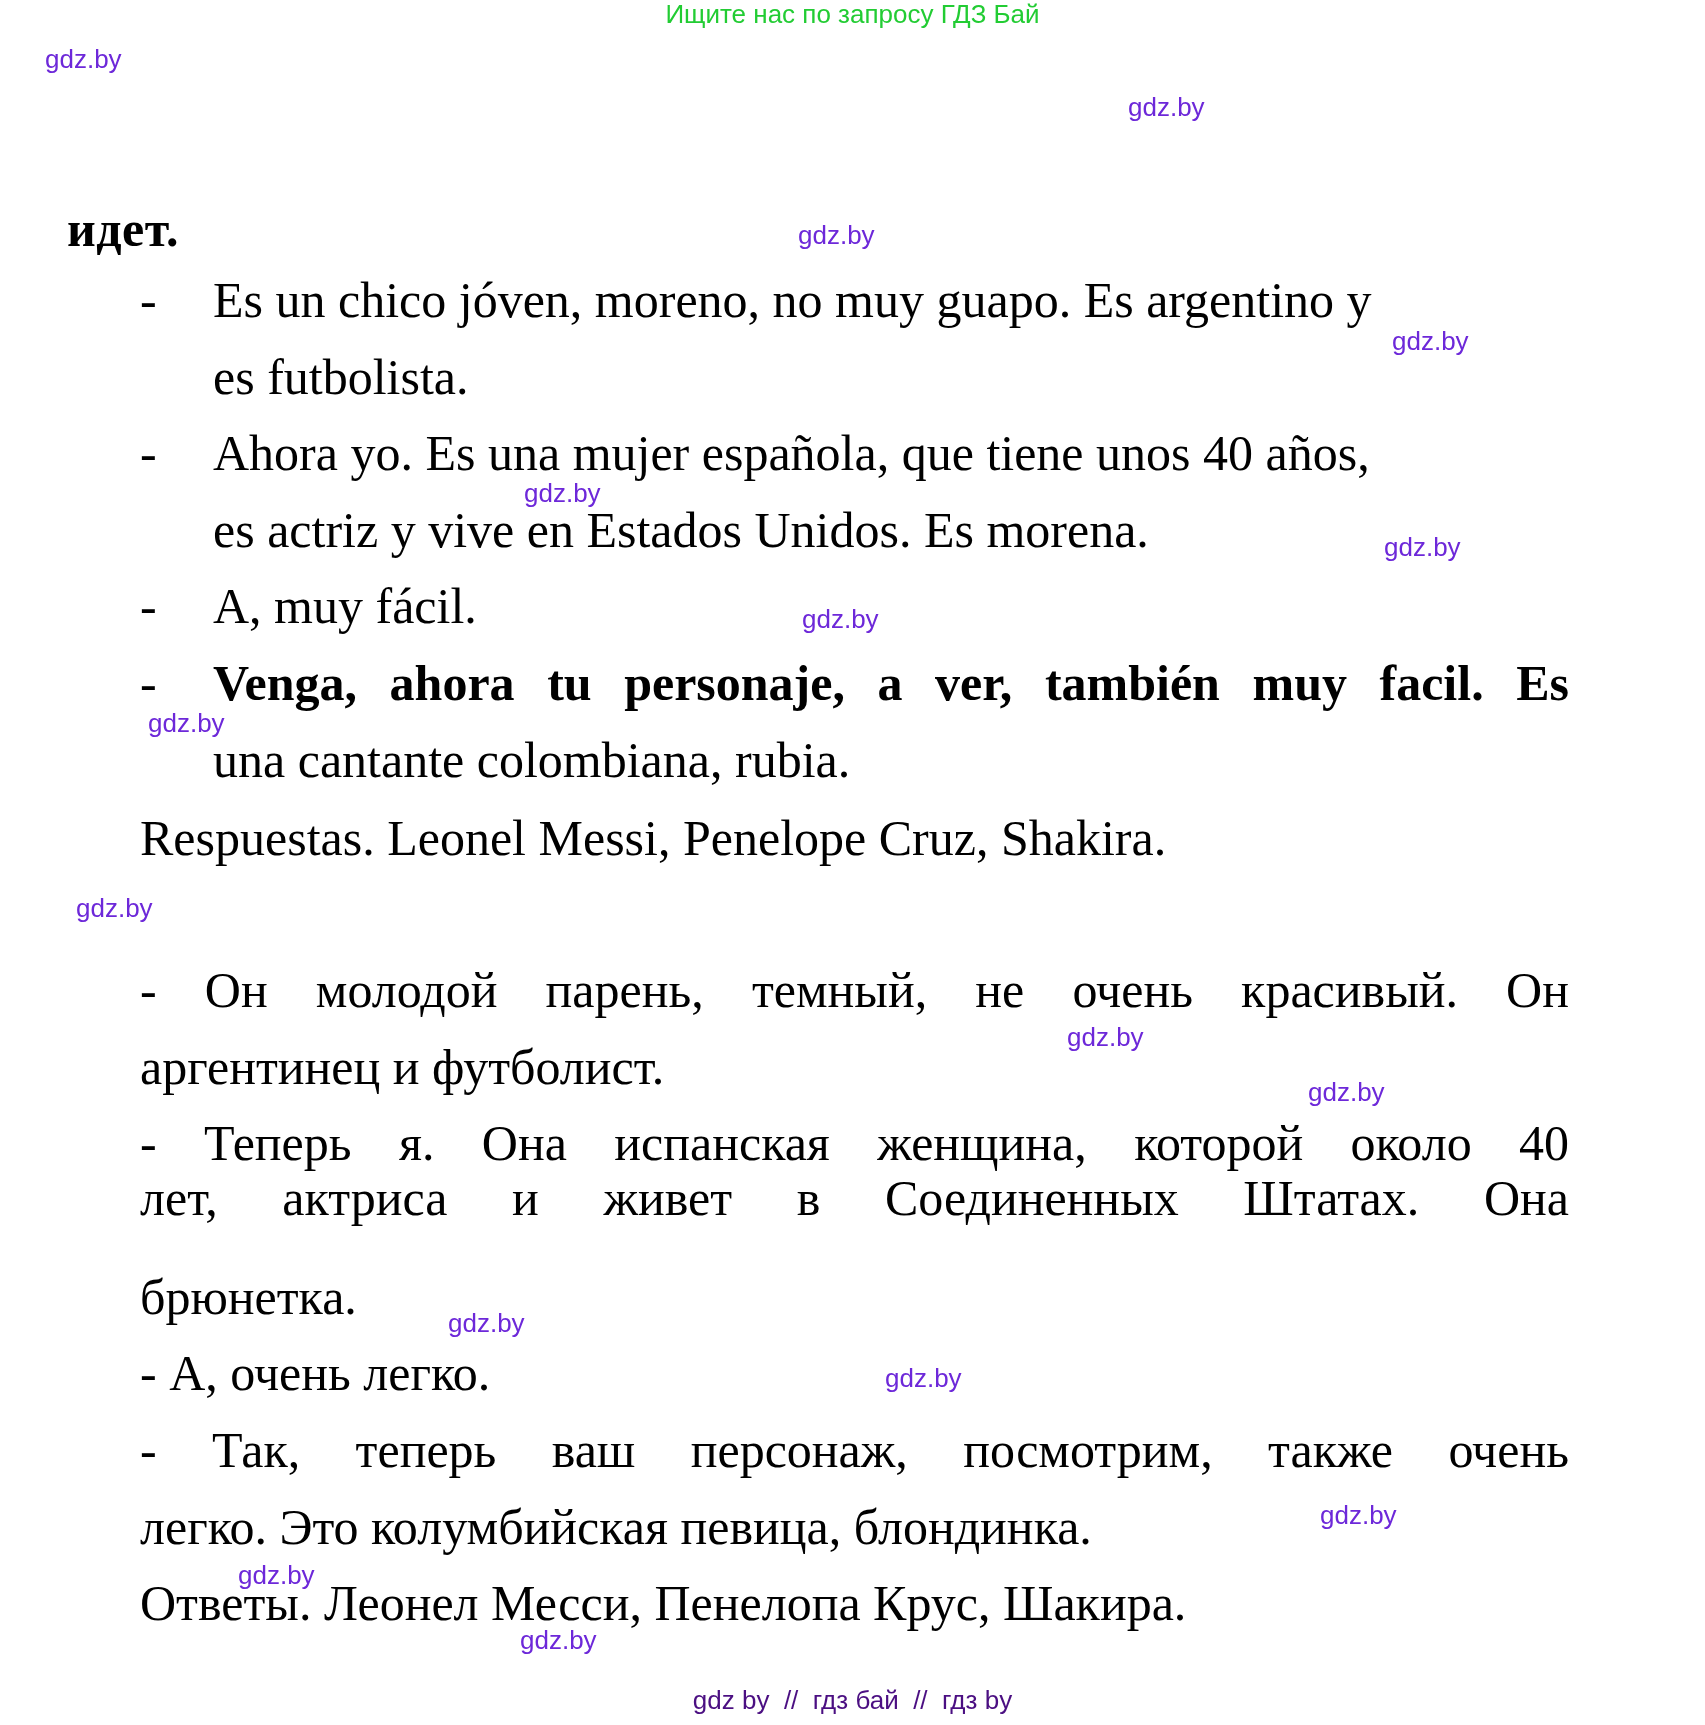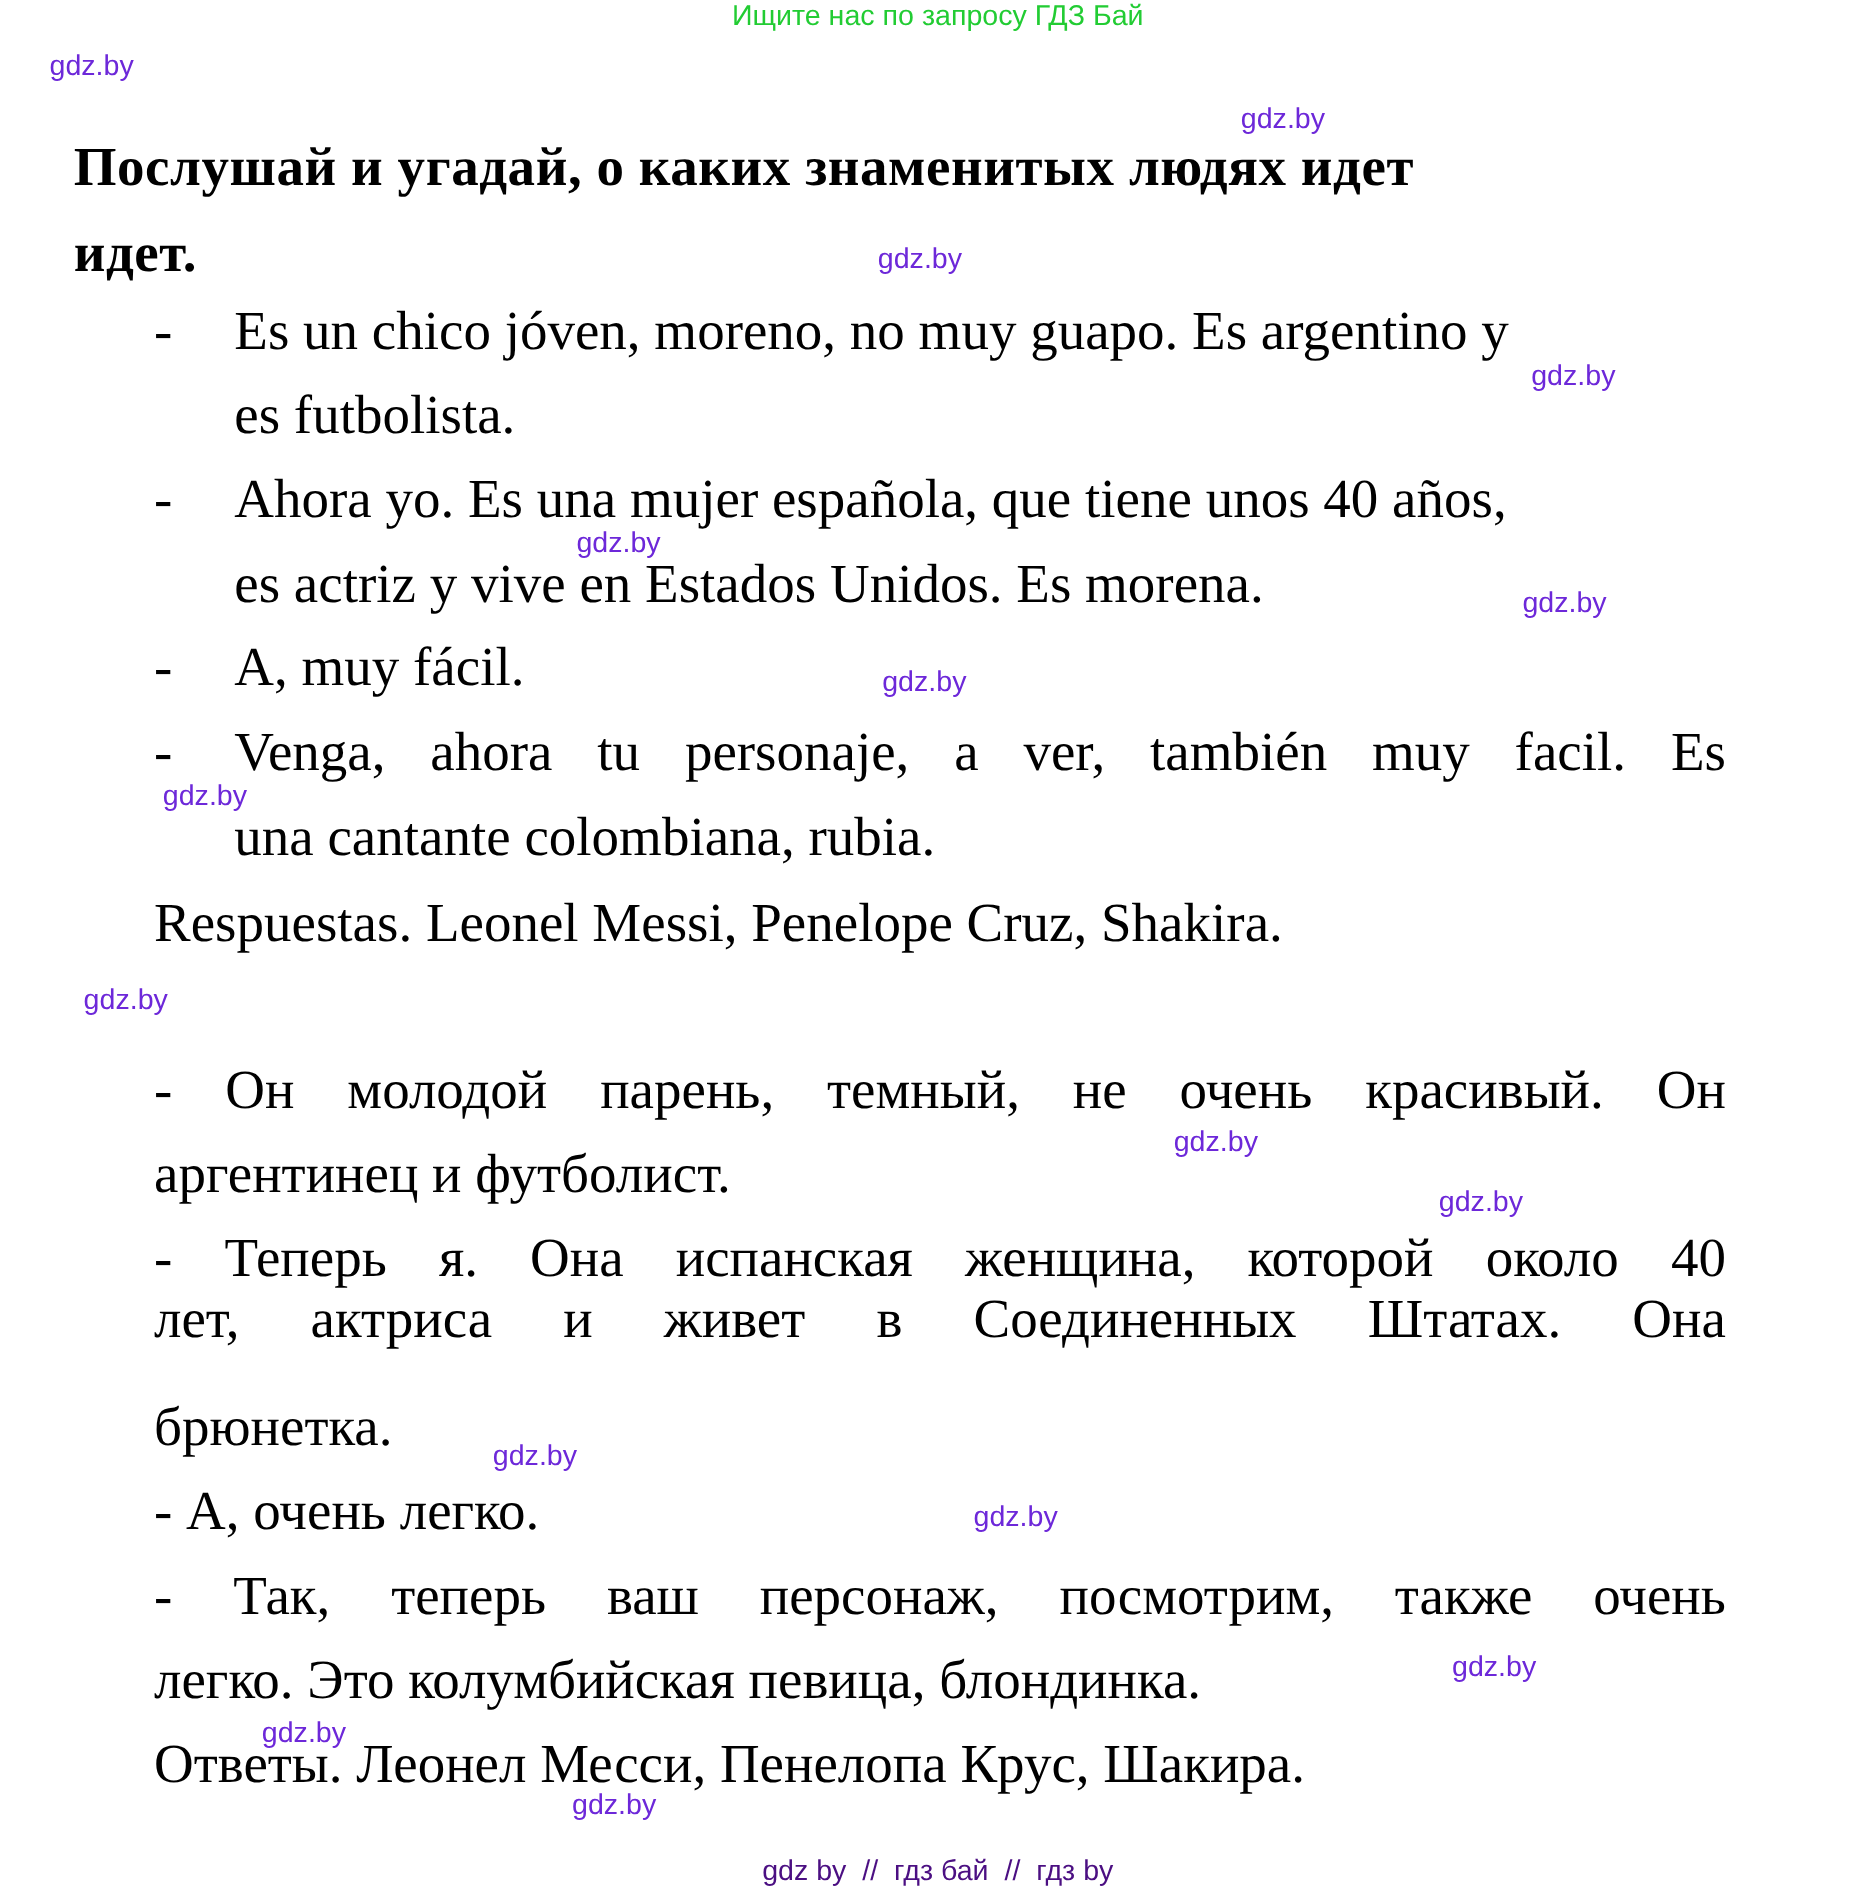--- a/index.html
+++ b/index.html
@@ -110,37 +110,37 @@
 <div class="wm" style="left:76px;top:893px;">gdz.by</div>
 <div class="wm" style="left:1067px;top:1022px;">gdz.by</div>
 <div class="wm" style="left:1308px;top:1077px;">gdz.by</div>
 <div class="wm" style="left:448px;top:1308px;">gdz.by</div>
 <div class="wm" style="left:885px;top:1363px;">gdz.by</div>
 <div class="wm" style="left:1320px;top:1500px;">gdz.by</div>
 <div class="wm" style="left:238px;top:1560px;">gdz.by</div>
 <div class="wm" style="left:520px;top:1625px;">gdz.by</div>
 
 <div class="title">
-  <span>Послушай и угадай, о каких знаменитых людях идет</span><br>
+  <br>
   <span>идет.</span>
 </div>
 
 <div class="dash" style="top:270px;">-</div>
 <div class="es-line" style="left:213px;top:270px;">Es un chico jóven, moreno, no muy guapo. Es argentino y</div>
 <div class="es-line" style="left:213px;top:347px;">es futbolista.</div>
 
 <div class="dash" style="top:423px;">-</div>
 <div class="es-line" style="left:213px;top:423px;text-align:center;">Ahora yo. Es una mujer española, que tiene unos 40 años,</div>
 <div class="es-line" style="left:213px;top:500px;text-align:right;">es actriz y vive en Estados Unidos. Es morena.</div>
 
 <div class="dash" style="top:576px;">-</div>
 <div class="es-line" style="left:213px;top:576px;">A, muy fácil.</div>
 
 <div class="dash" style="top:653px;">-</div>
-<div class="just" style="left:213px;top:653px;width:1356px;">Venga, ahora tu personaje, a ver, también muy facil. Es</div>
+<div class="just" style="left:213px;top:653px;width:1356px;font-weight:bold;">Venga, ahora tu personaje, a ver, también muy facil. Es</div>
 <div class="es-line" style="left:213px;top:730px;">una cantante colombiana, rubia.</div>
 
 <div class="es-line" style="left:140px;top:808px;">Respuestas. Leonel Messi, Penelope Cruz, Shakira.</div>
 
 <div class="ru j" style="top:960px;">- Он молодой парень, темный, не очень красивый. Он</div>
 <div class="ru n" style="top:1037px;">аргентинец и футболист.</div>
 <div class="ru j" style="top:1113px;">- Теперь я. Она испанская женщина, которой около 40</div>
 <div class="ru j" style="top:1144px;margin-top:24px;">лет, актриса и живет в Соединенных Штатах. Она</div>
 <div class="ru n" style="top:1267px;">брюнетка.</div>
 <div class="ru n" style="top:1343px;">- А, очень легко.</div>

